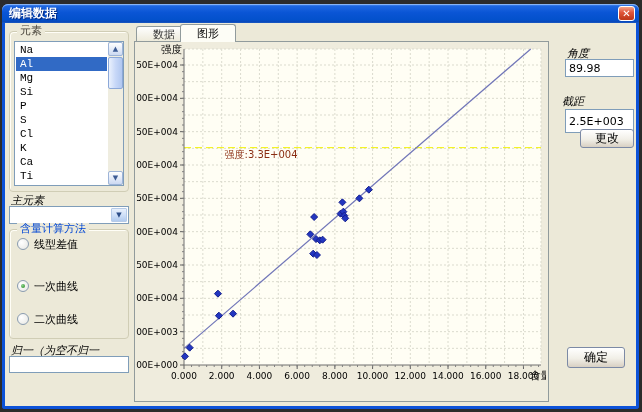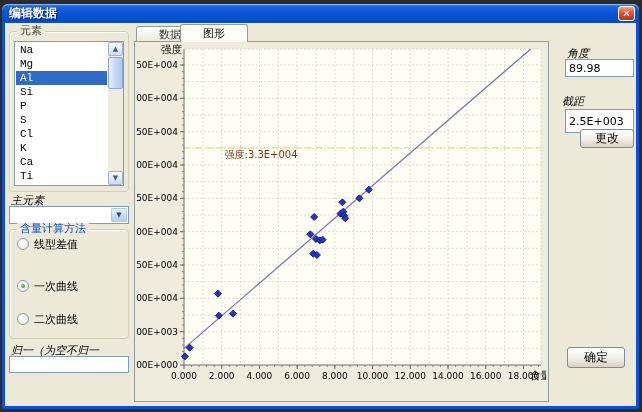--- a/index.html
+++ b/index.html
@@ -58,21 +58,21 @@
     color:#2c4d88; font-size:7px; display:flex; align-items:center; justify-content:center; }
 
   .radio-row { position:absolute; left:12px; height:14px; display:flex; align-items:center; }
   .radio { width:12px; height:12px; border:1px solid #8a9cb0; border-radius:50%;
     background:radial-gradient(circle at 35% 35%, #fff, #e6e6e2); margin-right:5px; position:relative; }
   .radio.on::after { content:""; position:absolute; left:3px; top:3px; width:4px; height:4px;
     border-radius:50%; background:radial-gradient(circle at 35% 35%, #8cd08c, #1f8a1f); }
 
   
   .tab { position:absolute; top:1px; border:1px solid #919b9c; border-bottom:none;
-    border-radius:3px 3px 0 0; font-size:11px; text-align:center; padding:0 22px; }
+    border-radius:3px 3px 0 0; font-size:11px; text-align:center; padding:0 16px; }
   .tab.inactive { height:16px; line-height:16px; top:3px;
     background:linear-gradient(#fefefe,#ece9d8); color:#333; }
   .tab.active { height:18px; line-height:18px; background:#fdfdf6; z-index:3; }
   .tabpage { position:absolute; left:129px; top:18px; width:415px; height:361px;
     background:#efecdd; border:1px solid #919b9c; z-index:2; }
 
   .xp-btn { position:absolute; background:linear-gradient(#ffffff,#f1efe7 55%,#d8d0c3);
     border:1px solid #7c8aa5; border-radius:3px; font-size:12px;
     display:flex; align-items:center; justify-content:center; }
 
@@ -88,22 +88,22 @@
   </div>
 
   <div class="winbody">
 
     <div class="groupbox" style="left:4px; top:8px; width:120px; height:161px;">
       <span class="gb-label gb1-label">元素</span>
     </div>
     <div class="listbox">
       <div class="list-items">
           <div class="li">Na</div>
+          <div class="li sel">Al</div>
           <div class="li">Mg</div>
-          <div class="li sel">Al</div>
           <div class="li">Si</div>
           <div class="li">P</div>
           <div class="li">S</div>
           <div class="li">Cl</div>
           <div class="li">K</div>
           <div class="li">Ca</div>
           <div class="li">Ti</div>
         </div>
       <div class="scrollbar">
         <div class="sb-btn sb-up">▲</div>

